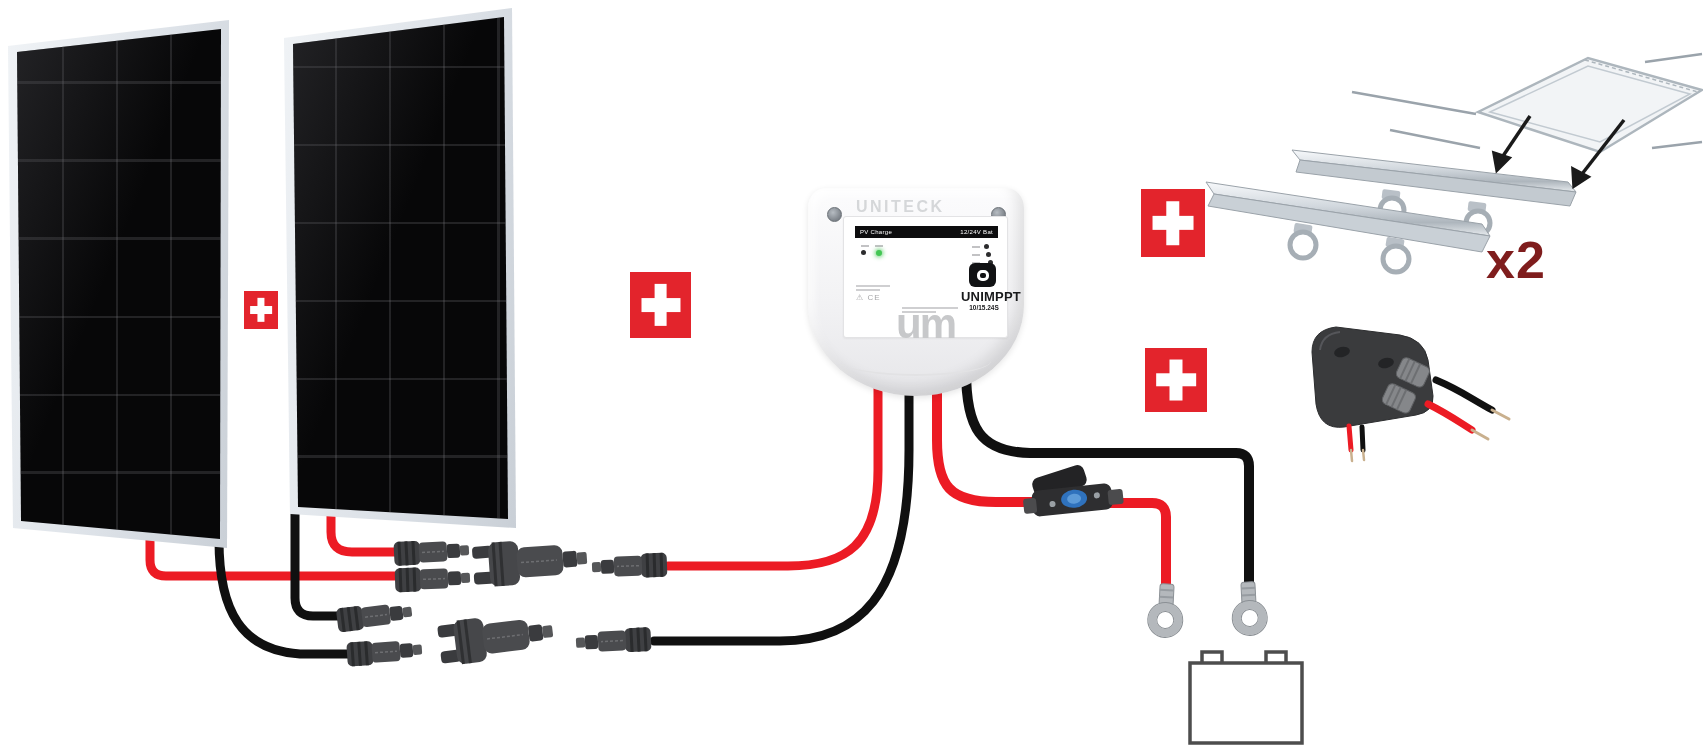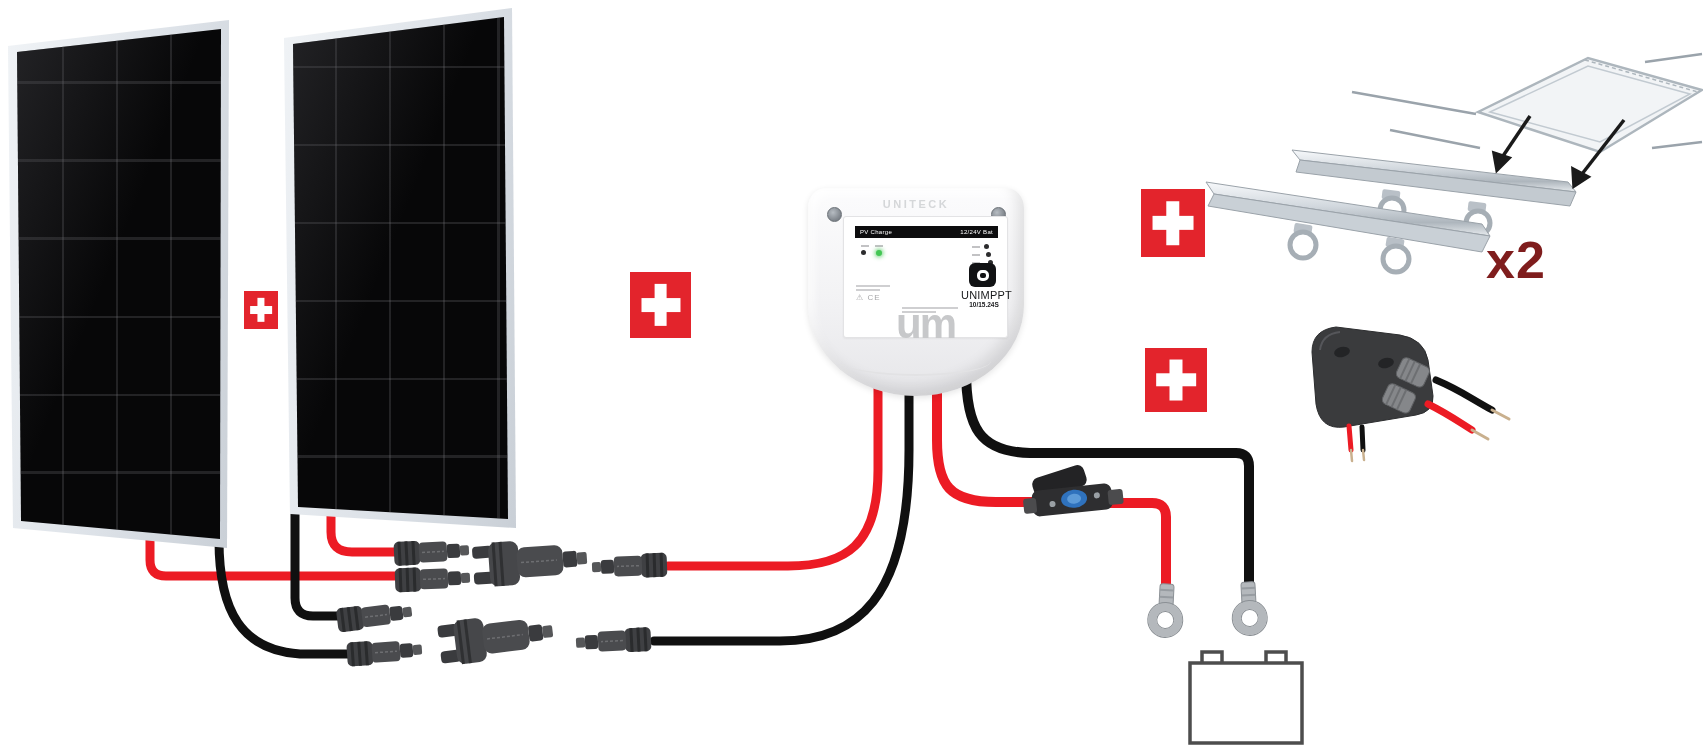--- a/index.html
+++ b/index.html
@@ -42,35 +42,35 @@
 
   
   #controller{left:808px;top:188px;width:216px;height:208px;}
   .ctrl-body{position:absolute;inset:0;
     background:linear-gradient(180deg,#fcfcfd 0%,#f2f2f4 55%,#e6e6e9 100%);
     border-radius:18px 18px 50% 50% / 20px 20px 44% 44%;
     box-shadow:inset -7px -9px 14px rgba(0,0,0,.10), inset 5px 6px 10px rgba(255,255,255,.9), 0 2px 6px rgba(0,0,0,.10);}
   .screw{position:absolute;width:15px;height:15px;border-radius:50%;
     background:radial-gradient(circle at 38% 35%,#b6bcc2,#7d838a 70%);border:1px solid #6a7076;}
   #screw-l{left:19px;top:19px;} #screw-r{left:183px;top:19px;}
-  .ctrl-brand{position:absolute;left:48px;top:10px;width:120px;text-align:center;
-    font-size:11px;font-weight:bold;letter-spacing:2.5px;color:#d5d7d9;}
+  .ctrl-brand{position:absolute;left:48px;top:10px;width:120px;
+    font-size:16px;font-weight:bold;letter-spacing:2.5px;color:#d5d7d9;}
   .ctrl-panel{position:absolute;left:35px;top:28px;width:165px;height:122px;background:#ffffff;
     border:1px solid #e3e3e5;border-radius:3px;box-shadow:0 1px 2px rgba(0,0,0,.05);}
   .ctrl-strip{position:absolute;left:11px;top:9px;width:143px;height:12px;background:#0d0d0e;display:flex;justify-content:space-between;align-items:center;padding:0 5px;}
   .ctrl-strip span{color:#ffffff;font-size:6px;letter-spacing:.3px;white-space:nowrap;}
   .led{position:absolute;border-radius:50%;}
   .led.dark{width:5px;height:5px;background:#2c2c2e;}
   .led.green{width:6px;height:6px;background:#43c654;box-shadow:0 0 4px 1px rgba(67,198,84,.8);}
   .leddash{position:absolute;width:8px;height:2px;background:#c2c2c4;}
   .ctrl-logo{position:absolute;left:52px;top:38px;font-size:42px;font-weight:bold;letter-spacing:-2px;color:#c7c8ca;line-height:1;margin-top:48px;}
   .ctrl-badge{position:absolute;left:125px;top:46px;width:27px;height:24px;background:#111214;border-radius:6px;display:flex;align-items:center;justify-content:center;}
   .ctrl-badge i{display:block;width:12px;height:11px;border:3px solid #ffffff;border-radius:5px;}
   .ctrl-model{position:absolute;left:117px;top:72px;width:46px;text-align:center;color:#18191b;}
-  .ctrl-model .m1{font-size:11px;font-weight:normal;letter-spacing:.2px;}
+  .ctrl-model .m1{font-size:13px;font-weight:bold;letter-spacing:.2px;}
   .ctrl-model .m2{font-size:6.5px;font-weight:bold;}
   .microline{height:2px;background:#cfcfd1;margin:2px 0;}
   .ctrl-ce{position:absolute;left:12px;top:66px;width:34px;}
   .ctrl-ce .marks{font-size:8px;color:#a7a7a9;letter-spacing:1px;margin-top:2px;}
   .ctrl-micro2{position:absolute;left:58px;top:88px;width:56px;}
   .ctrl-seam{position:absolute;left:33px;top:158px;width:150px;height:30px;border-bottom:2px solid #e2e2e4;border-radius:50%;}
 
   
   #x2{left:1486px;top:230px;font-size:52px;font-weight:bold;color:#7f1d1d;letter-spacing:1px;}
 </style>

